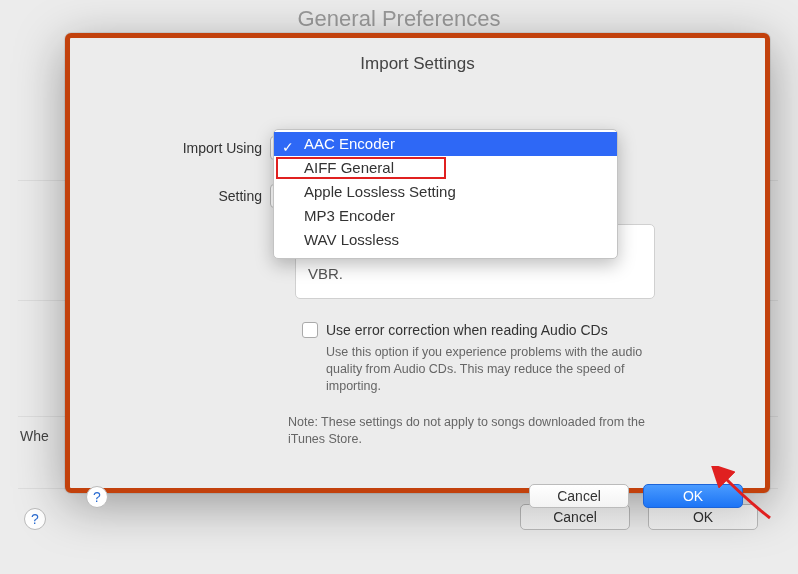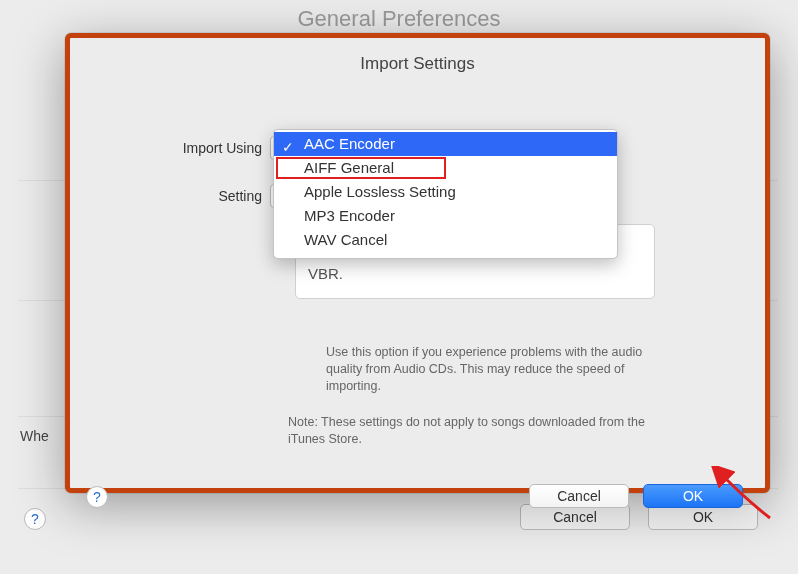--- a/index.html
+++ b/index.html
@@ -336,29 +336,33 @@
       <div class="dd-item">
         <span>AIFF General</span>
       </div>
       <div class="dd-item">
         <span>Apple Lossless Setting</span>
       </div>
       <div class="dd-item">
         <span>MP3 Encoder</span>
       </div>
       <div class="dd-item">
-        <span>WAV Cancel</span>
+        <span>WAV Lossless</span>
       </div>
       <div class="red-box" style="left:2px; top:27px; width:170px; height:22px;"></div>
     </div>
 
     <div class="detail-box">
       <span>VBR.</span>
     </div>
 
+    <div class="checkbox-row">
+      <div class="chk"></div>
+      <div class="chk-label">Use error correction when reading Audio CDs</div>
+    </div>
     <div class="chk-desc">Use this option if you experience problems with the audio quality from Audio CDs.  This may reduce the speed of importing.</div>
 
     <div class="note">Note: These settings do not apply to songs downloaded from the iTunes Store.</div>
 
     <div class="modal-help">?</div>
     <div class="modal-buttons">
       <div class="btn">Cancel</div>
       <div class="btn primary">OK</div>
     </div>
   </div>

